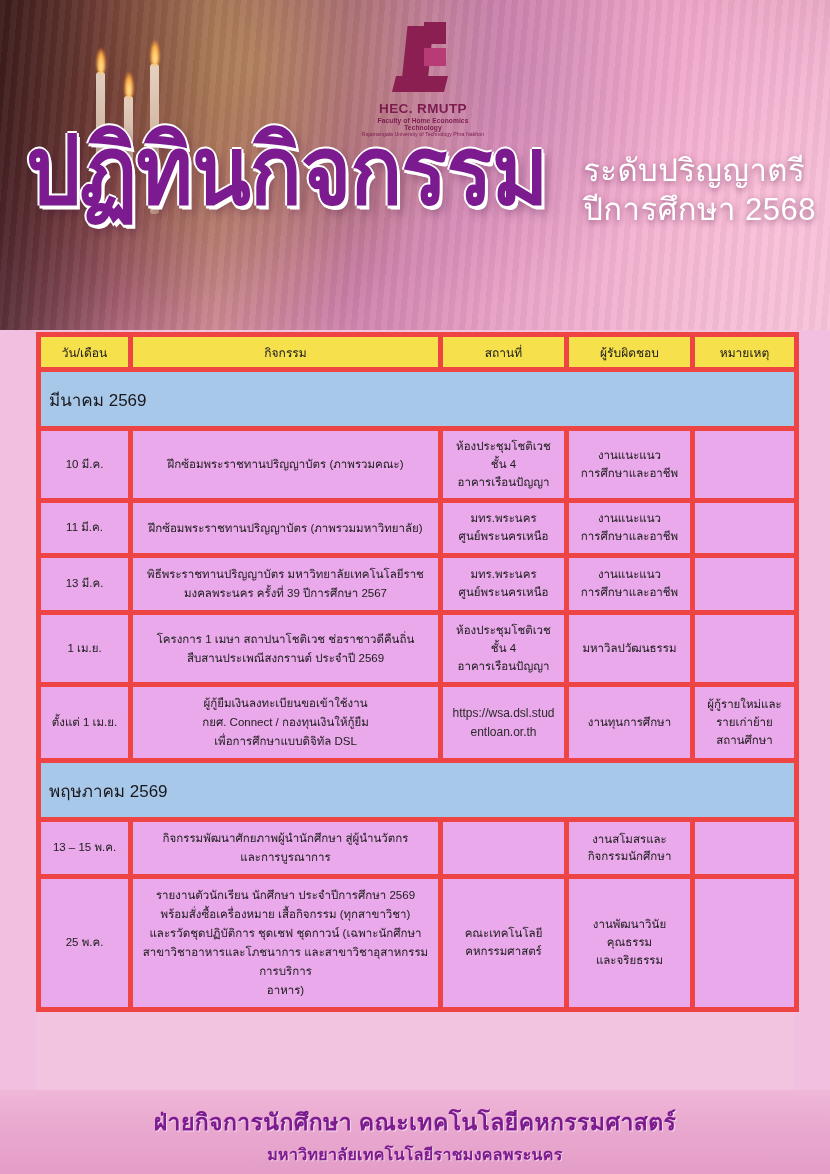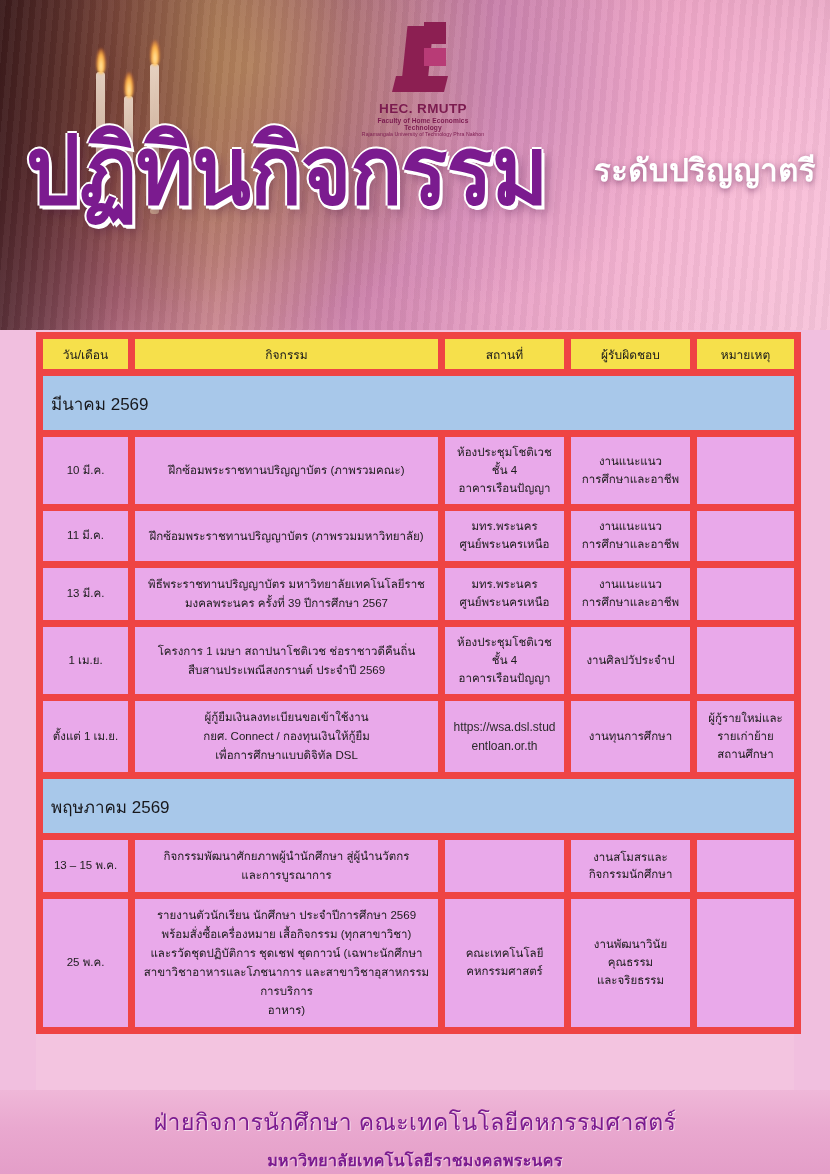--- a/index.html
+++ b/index.html
@@ -137,21 +137,21 @@
     transform: scaleY(1.12);
     transform-origin: left top;
     white-space: nowrap;
   }
   .title-right {
     position: absolute;
     right: 14px;
     top: 152px;
     text-align: left;
     color: #ffffff;
-    font-weight: bold;
+    font-weight: normal;
     text-shadow: 0 2px 6px rgba(80,20,70,0.55);
   }
   .title-right .tr1 {
     font-size: 31px;
     line-height: 1.25;
     letter-spacing: 0.5px;
   }
   .title-right .tr2 {
     font-size: 31px;
     line-height: 1.25;
@@ -165,21 +165,21 @@
     width: 758px;
   }
   table.cal {
     width: 100%;
     border-collapse: collapse;
     table-layout: fixed;
     font-size: 11.5px;
     color: #1c1c1c;
   }
   table.cal th, table.cal td {
-    border: 7px solid #ef4444;
+    border: 5px solid #ef4444;
     vertical-align: middle;
   }
   thead th {
     background: #f6e04b;
     font-size: 12px;
     font-weight: normal;
     height: 26px;
     padding: 2px 3px;
     text-align: center;
     color: #17171b;
@@ -225,28 +225,28 @@
     background: linear-gradient(to bottom, #efb7d8 0%, #e9a8cf 45%, #e49ec8 100%);
   }
   .footer .f-inner {
     position: absolute;
     left: 0; right: 0; top: 14px;
     text-align: center;
     color: #7b1b8f;
   }
   .footer .f1 {
     font-size: 23px;
-    font-weight: normal;
+    font-weight: bold;
     letter-spacing: 0.4px;
     text-shadow: 1px 1px 0 rgba(255,255,255,0.6);
   }
   .footer .f2 {
     font-size: 16px;
     font-weight: bold;
-    margin-top: 8px;
+    margin-top: 2px;
     letter-spacing: 0.3px;
     text-shadow: 1px 1px 0 rgba(255,255,255,0.5);
   }
   .side-strip-l, .side-strip-r {
     position: absolute;
     top: 330px;
     width: 36px;
     height: 760px;
     background: #f1bfdf;
   }
@@ -287,20 +287,21 @@
       </div>
       <div class="logo-title">HEC. RMUTP</div>
       <div class="logo-sub1">Faculty of Home Economics Technology</div>
       <div class="logo-sub2">Rajamangala University of Technology Phra Nakhon</div>
     </div>
 
     <div class="main-title">ปฏิทินกิจกรรม</div>
 
     <div class="title-right">
       <div class="tr1">ระดับปริญญาตรี</div>
+      <div class="tr2">ปีการศึกษา 2568</div>
     </div>
   </div>
 
   <div class="table-area">
     <table class="cal">
       <colgroup>
         <col class="c-date">
           <col class="c-act">
           <col class="c-place">
           <col class="c-resp">
@@ -339,21 +340,21 @@
           <td class="c-act">พิธีพระราชทานปริญญาบัตร มหาวิทยาลัยเทคโนโลยีราช<br>มงคลพระนคร ครั้งที่ 39 ปีการศึกษา 2567</td>
           <td class="c-place">มทร.พระนคร<br>ศูนย์พระนครเหนือ</td>
           <td class="c-resp">งานแนะแนว<br>การศึกษาและอาชีพ</td>
           <td class="c-note"></td>
         </tr>
 
         <tr>
           <td class="c-date">1 เม.ย.</td>
           <td class="c-act">โครงการ 1 เมษา สถาปนาโชติเวช ช่อราชาวดีคืนถิ่น<br>สืบสานประเพณีสงกรานต์ ประจำปี 2569</td>
           <td class="c-place">ห้องประชุมโชติเวช<br>ชั้น 4<br>อาคารเรือนปัญญา</td>
-          <td class="c-resp">งานศิลปวัประจำป</td>
+          <td class="c-resp">มหาวิลปวัฒนธรรม</td>
           <td class="c-note"></td>
         </tr>
         <tr>
           <td class="c-date">ตั้งแต่ 1 เม.ย.</td>
           <td class="c-act">ผู้กู้ยืมเงินลงทะเบียนขอเข้าใช้งาน<br>กยศ. Connect / กองทุนเงินให้กู้ยืม<br>เพื่อการศึกษาแบบดิจิทัล DSL</td>
           <td class="c-place small-link">https://wsa.dsl.studentloan.or.th</td>
           <td class="c-resp">งานทุนการศึกษา</td>
           <td class="c-note">ผู้กู้รายใหม่และ<br>รายเก่าย้าย<br>สถานศึกษา</td>
         </tr>
 

